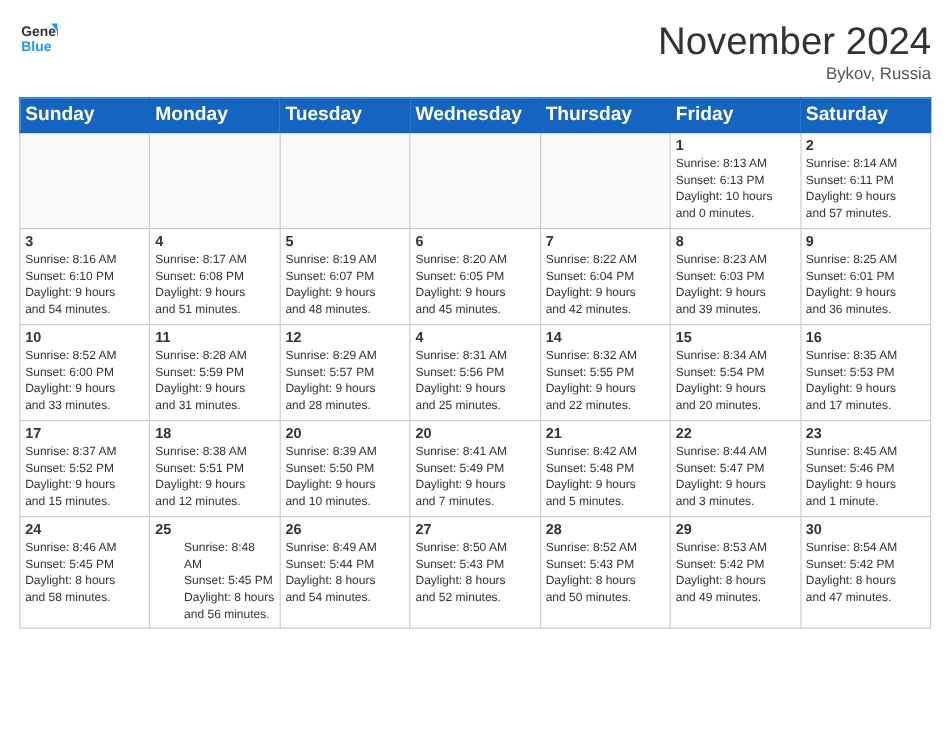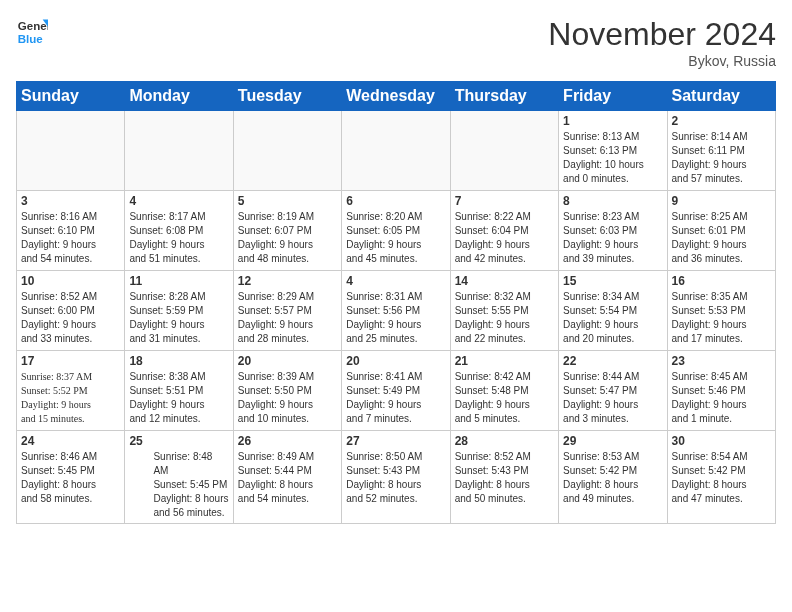--- a/index.html
+++ b/index.html
@@ -228,21 +228,21 @@
             <div class="day-num">16</div>
             <div class="day-info" style="white-space: pre-line;">Sunrise: 8:35 AM
 Sunset: 5:53 PM
 Daylight: 9 hours
 and 17 minutes.</div>
           </td>
         </tr>
         <tr>
           <td>
             <div class="day-num">17</div>
-            <div class="day-info" style="white-space: pre-line; font-family: Liberation Serif, serif;">Sunrise: 8:37 AM
+            <div class="day-info" style="white-space: pre-line;">Sunrise: 8:37 AM
 Sunset: 5:52 PM
 Daylight: 9 hours
 and 15 minutes.</div>
           </td>
           <td>
             <div class="day-num">18</div>
             <div class="day-info" style="white-space: pre-line;">Sunrise: 8:38 AM
 Sunset: 5:51 PM
 Daylight: 9 hours
 and 12 minutes.</div>

